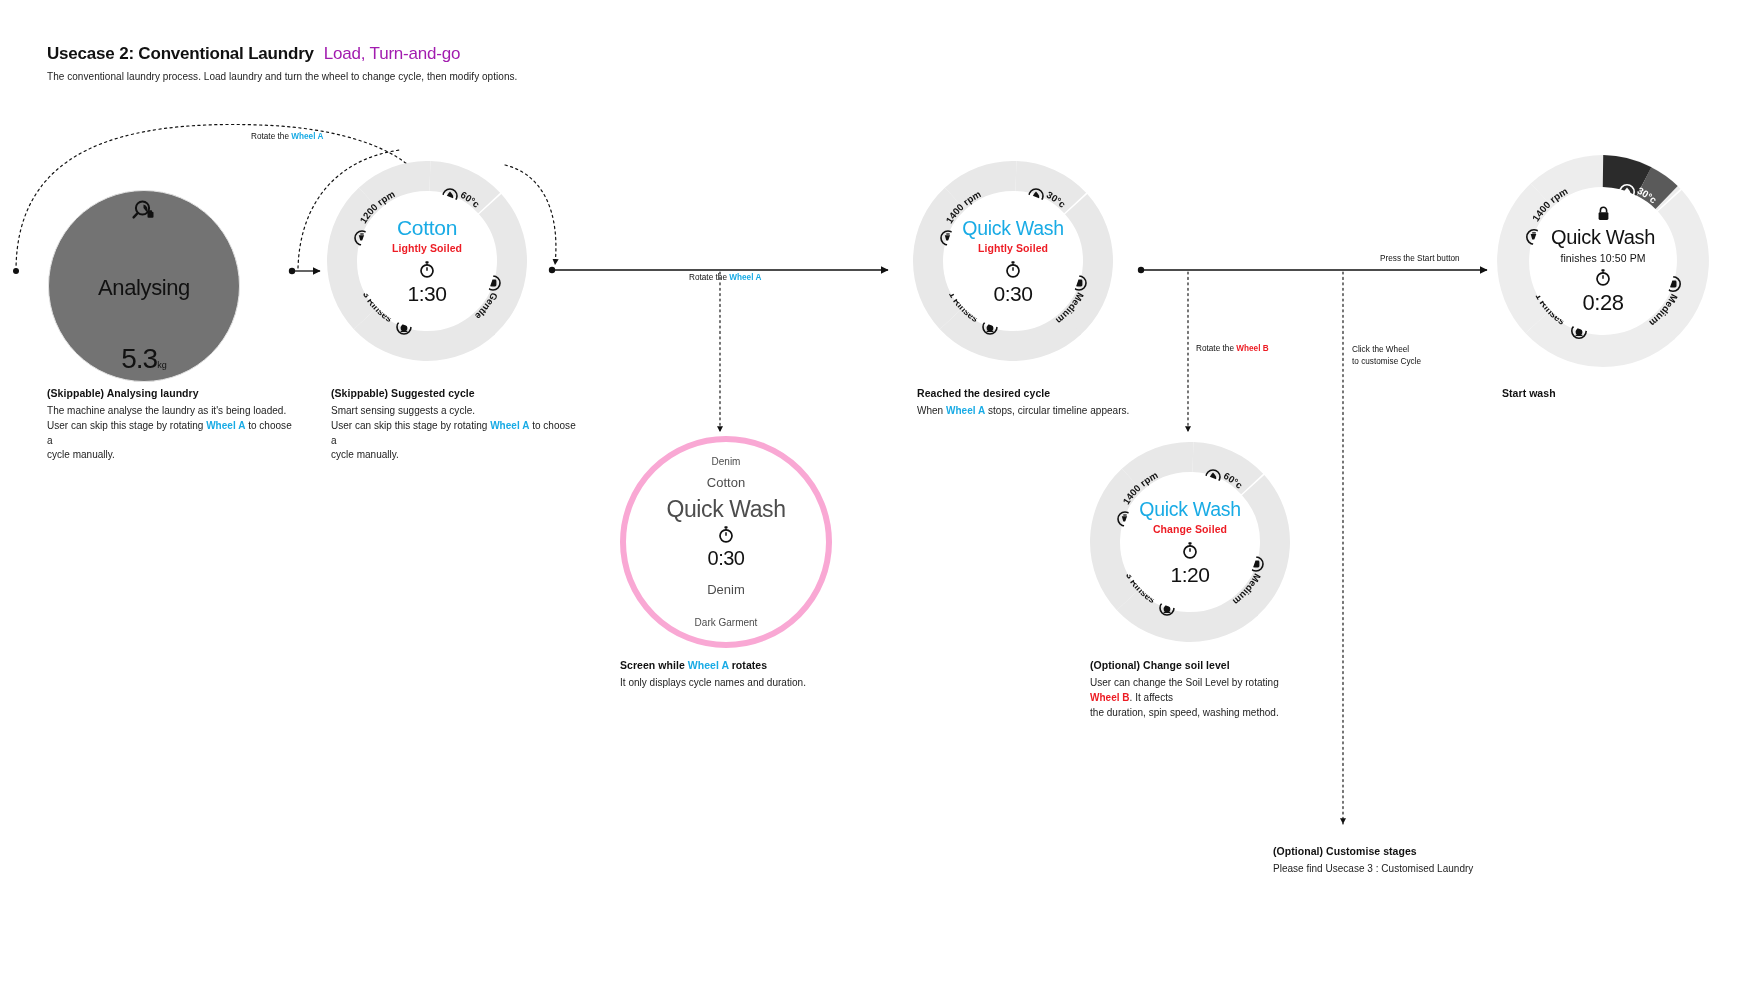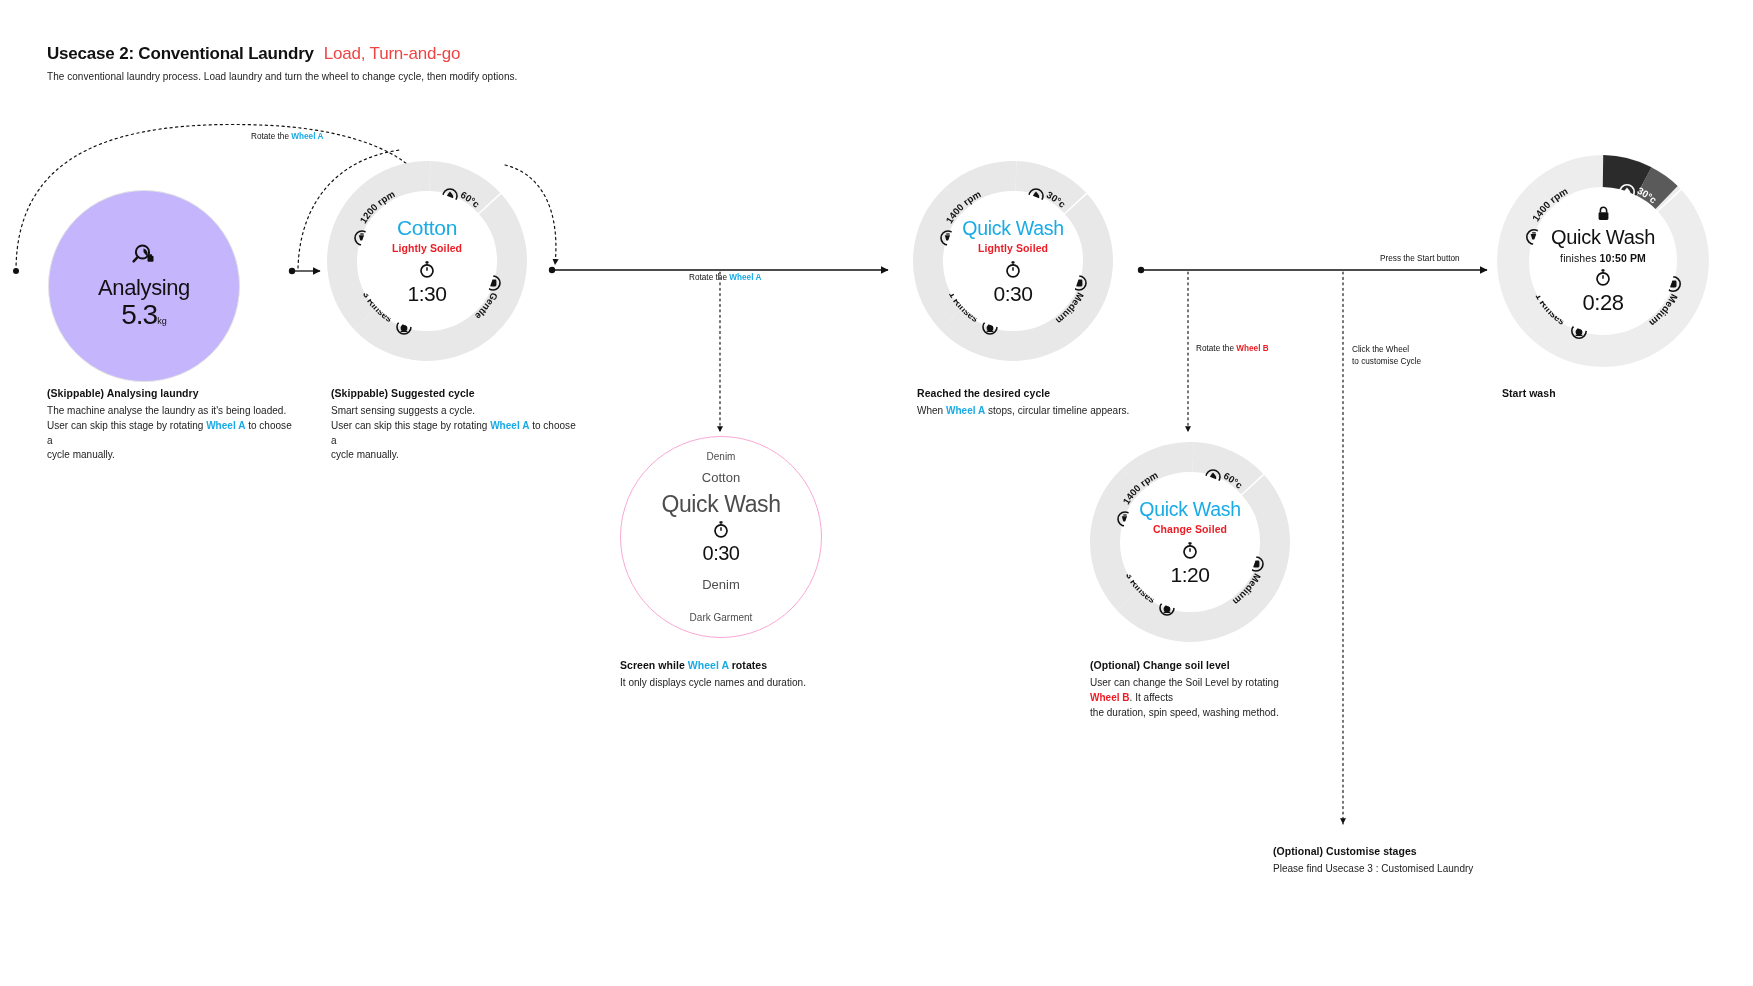--- a/index.html
+++ b/index.html
@@ -9,21 +9,21 @@
     color:#111111;
     -webkit-font-smoothing:antialiased;
   }
   .canvas{position:absolute;inset:0;background:#fff;}
   .abs{position:absolute;}
 
   
   #header{left:47px;top:44px;width:900px;}
   #header .title-row{display:flex;align-items:baseline;gap:10px;}
   .title-main{font-size:17px;font-weight:bold;letter-spacing:-0.2px;color:#111;}
-  .title-sub{font-size:17px;font-weight:normal;color:#ef4444;letter-spacing:-0.2px;}
+  .title-sub{font-size:17px;font-weight:normal;color:#a21caf;letter-spacing:-0.2px;}
   .subtitle{font-size:10px;color:#222;margin-top:7px;letter-spacing:0.05px;}
 
   
   .caption{position:absolute;}
   .caption .ct{font-size:10.5px;font-weight:bold;color:#111;letter-spacing:0.05px;margin-bottom:5px;}
   .caption .cb{font-size:10px;line-height:1.48;color:#222;letter-spacing:0.02px;}
   .wa{color:#19ABE5;font-weight:bold;}
   .wb{color:#ED1C24;font-weight:bold;}
   .bold{font-weight:bold;color:#111;}
   .ring-wrap{position:absolute;border-radius:50%;}
@@ -31,34 +31,34 @@
   .hub{
     position:absolute;border-radius:50%;background:#fff;
     display:flex;flex-direction:column;align-items:center;justify-content:center;
     text-align:center;
   }
   .cycle-name{color:#19ABE5;font-weight:normal;letter-spacing:-0.3px;}
   .soil{color:#ED1C24;font-weight:bold;letter-spacing:0.1px;}
   .timer{display:flex;align-items:center;justify-content:center;gap:4px;font-weight:normal;color:#111;flex-direction:column;}
   .timer .tv{letter-spacing:-0.5px;}
   .finishes{font-size:10.5px;color:#111;letter-spacing:0.1px;}
-  .finishes b{font-weight:bold;}
+  .finishes b{font-weight:normal;}
 
   
   .plain-circle{
-    position:absolute;border-radius:50%;border:1px solid #e3e3e3;background:#c4b5fd;
-    display:flex;flex-direction:column;align-items:center;justify-content:center;
+    position:absolute;border-radius:50%;border:1px solid #e3e3e3;background:#737373;
+    display:flex;flex-direction:column;align-items:center;justify-content:center;gap:44px;
   }
   .analysing-label{font-size:22px;color:#111;letter-spacing:-0.4px;margin-top:4px;}
   .analysing-weight{font-size:28px;color:#111;letter-spacing:-1px;margin-top:-2px;}
   .analysing-weight .unit{font-size:9px;letter-spacing:0;vertical-align:baseline;margin-top:27px;}
 
   
   .list-screen{
-    position:absolute;border-radius:50%;border:1px solid #f9a8d4;background:#fff;
+    position:absolute;border-radius:50%;border:6px solid #f9a8d4;background:#fff;
     display:flex;flex-direction:column;align-items:center;justify-content:center;gap:0;
   }
   .list-screen .li{color:#4d4d4d;}
   .li-far{font-size:10px;color:#6a6a6a;}
   .li-near{font-size:13px;color:#3a3a3a;}
   .li-sel{font-size:23px;color:#19ABE5;letter-spacing:-0.4px;margin:6px 0 2px;}
 
   
   .conn-label{position:absolute;font-size:8.2px;color:#111;letter-spacing:0.02px;white-space:nowrap;}
   .conn-label.two{line-height:1.45;}

